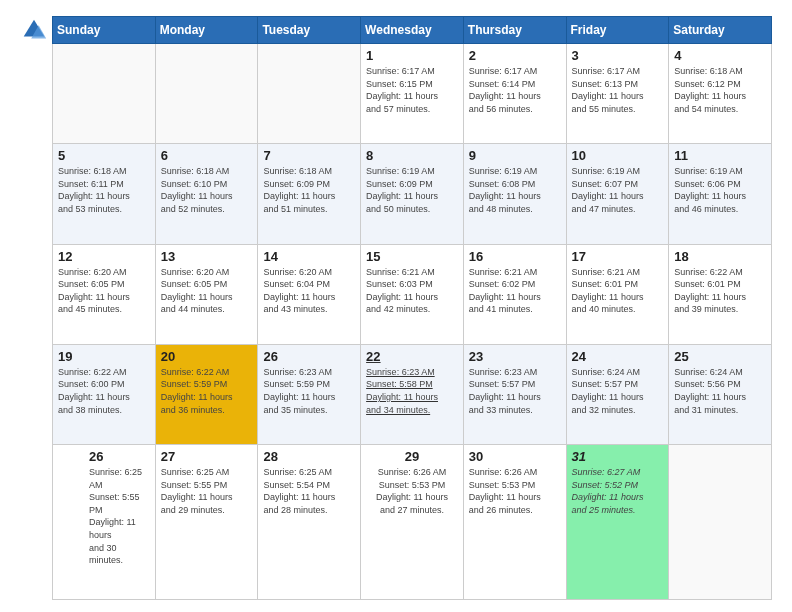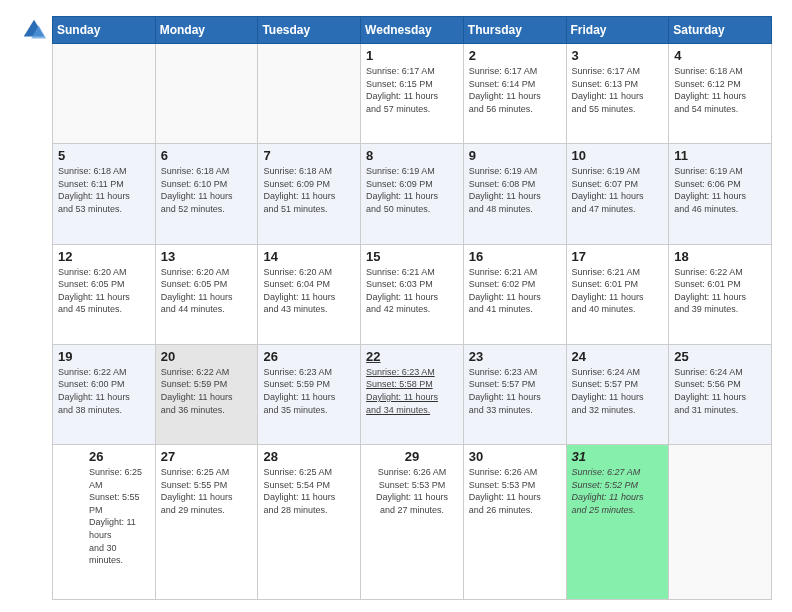--- a/index.html
+++ b/index.html
@@ -274,21 +274,21 @@
           </td>
         </tr>
         <tr>
           <td style="background: rgb(240, 244, 250);">
             <span class="day-num">19</span>
             <div class="day-info" style="white-space: pre-line;">Sunrise: 6:22 AM
 Sunset: 6:00 PM
 Daylight: 11 hours
 and 38 minutes.</div>
           </td>
-          <td style="background: #e5e5e5; margin-left: 28px;">
+          <td style="background: #eab308; margin-left: 28px;">
             <span class="day-num">20</span>
             <div class="day-info" style="white-space: pre-line;">Sunrise: 6:22 AM
 Sunset: 5:59 PM
 Daylight: 11 hours
 and 36 minutes.</div>
           </td>
           <td style="background: rgb(240, 244, 250);">
             <span class="day-num">26</span>
             <div class="day-info" style="white-space: pre-line;">Sunrise: 6:23 AM
 Sunset: 5:59 PM

